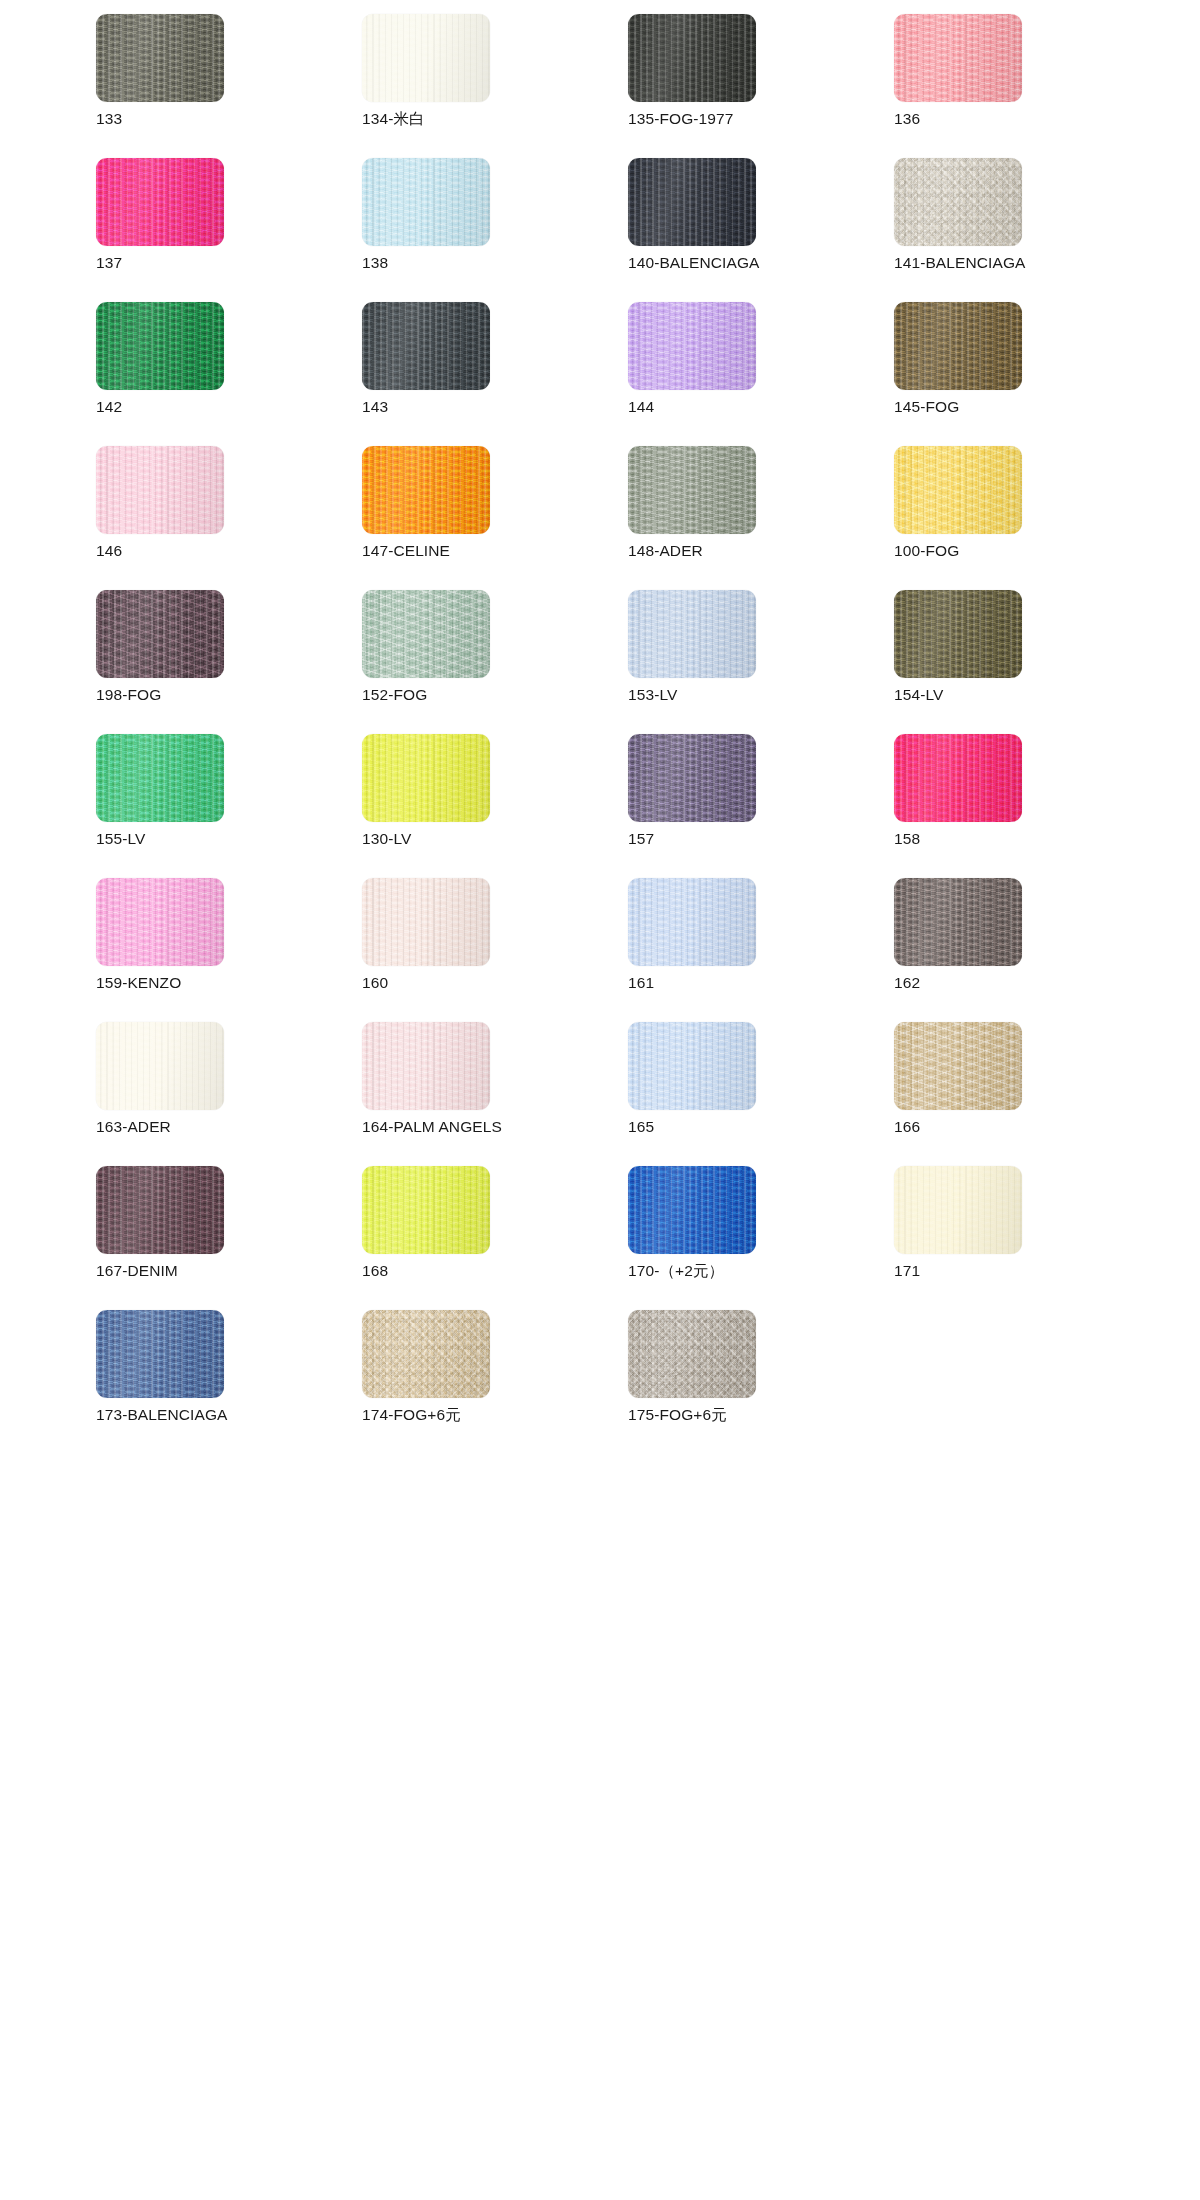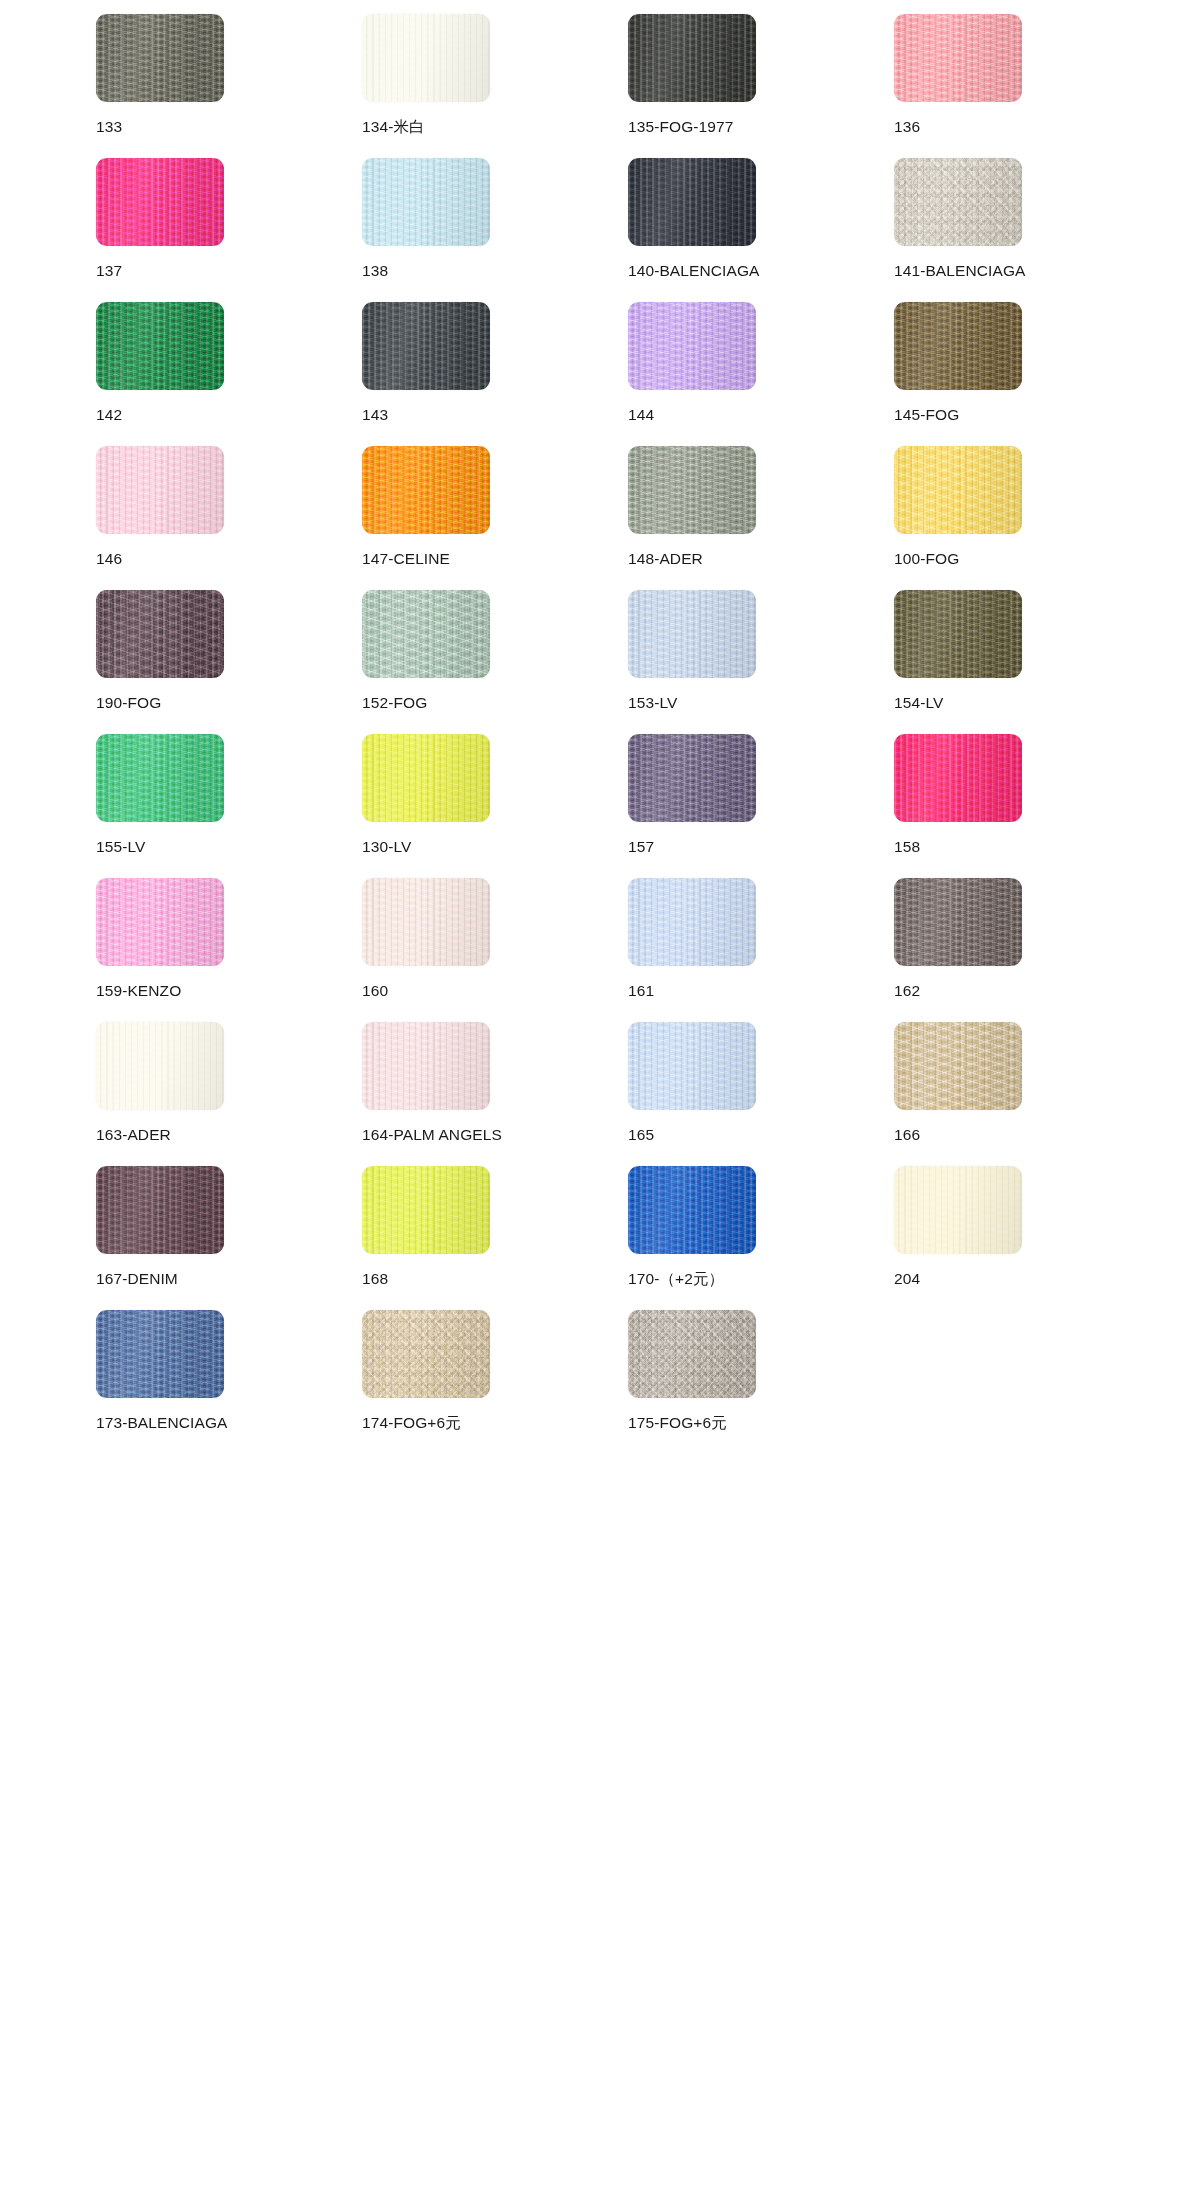--- a/index.html
+++ b/index.html
@@ -133,21 +133,21 @@
     background-image:
       repeating-conic-gradient(from 15deg at 22% 30%,
         rgba(255,255,255,0.22) 0deg 40deg, rgba(0,0,0,0.10) 40deg 90deg),
       repeating-conic-gradient(from 70deg at 72% 65%,
         rgba(255,255,255,0.18) 0deg 50deg, rgba(0,0,0,0.09) 50deg 100deg);
     background-size:9px 9px, 13px 13px;
     opacity:0.55;
     pointer-events:none;
   }
   .swatch-label{
-    margin-top:16px;
+    margin-top:8px;
     font-size:15.5px;
     line-height:17px;
     color:#1a1a1a;
     letter-spacing:0.1px;
     white-space:nowrap;
     font-weight:400;
   }
 </style>
 </head>
 <body>
@@ -282,21 +282,21 @@
           <span class="sheen"></span>
         </div>
         <div class="swatch-label">100-FOG</div>
       </div>
       <div class="swatch-cell">
         <div class="swatch-chip texture-coarse" style="background-color: rgb(92, 71, 80);">
           <span class="knit"></span>
           <span class="knit-soft"></span>
           <span class="sheen"></span>
         </div>
-        <div class="swatch-label">190-FOG</div>
+        <div class="swatch-label">198-FOG</div>
       </div>
       <div class="swatch-cell">
         <div class="swatch-chip texture-coarse" style="background-color: rgb(168, 194, 177);">
           <span class="knit"></span>
           <span class="knit-soft"></span>
           <span class="sheen"></span>
         </div>
         <div class="swatch-label">152-FOG</div>
       </div>
       <div class="swatch-cell">
@@ -434,21 +434,21 @@
           <span class="sheen"></span>
         </div>
         <div class="swatch-label">170-（+2元）</div>
       </div>
       <div class="swatch-cell">
         <div class="swatch-chip texture-flat" style="background-color: rgb(251, 245, 216);">
           <span class="knit"></span>
           <span class="knit-soft"></span>
           <span class="sheen"></span>
         </div>
-        <div class="swatch-label">204</div>
+        <div class="swatch-label">171</div>
       </div>
       <div class="swatch-cell">
         <div class="swatch-chip texture-knit" style="background-color: rgb(77, 106, 158);">
           <span class="knit"></span>
           <span class="knit-soft"></span>
           <span class="sheen"></span>
         </div>
         <div class="swatch-label">173-BALENCIAGA</div>
       </div>
       <div class="swatch-cell">

